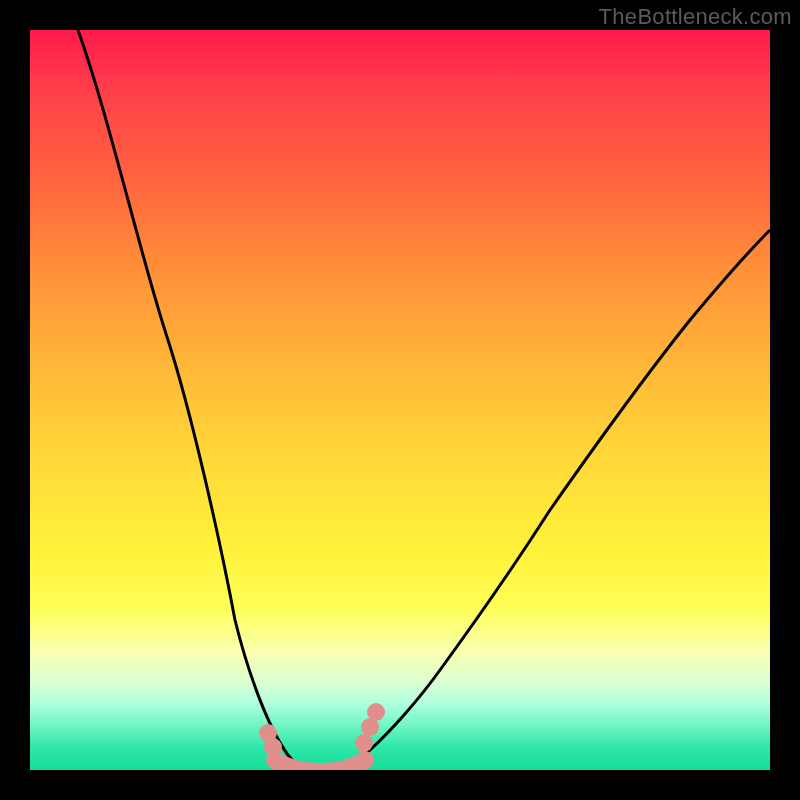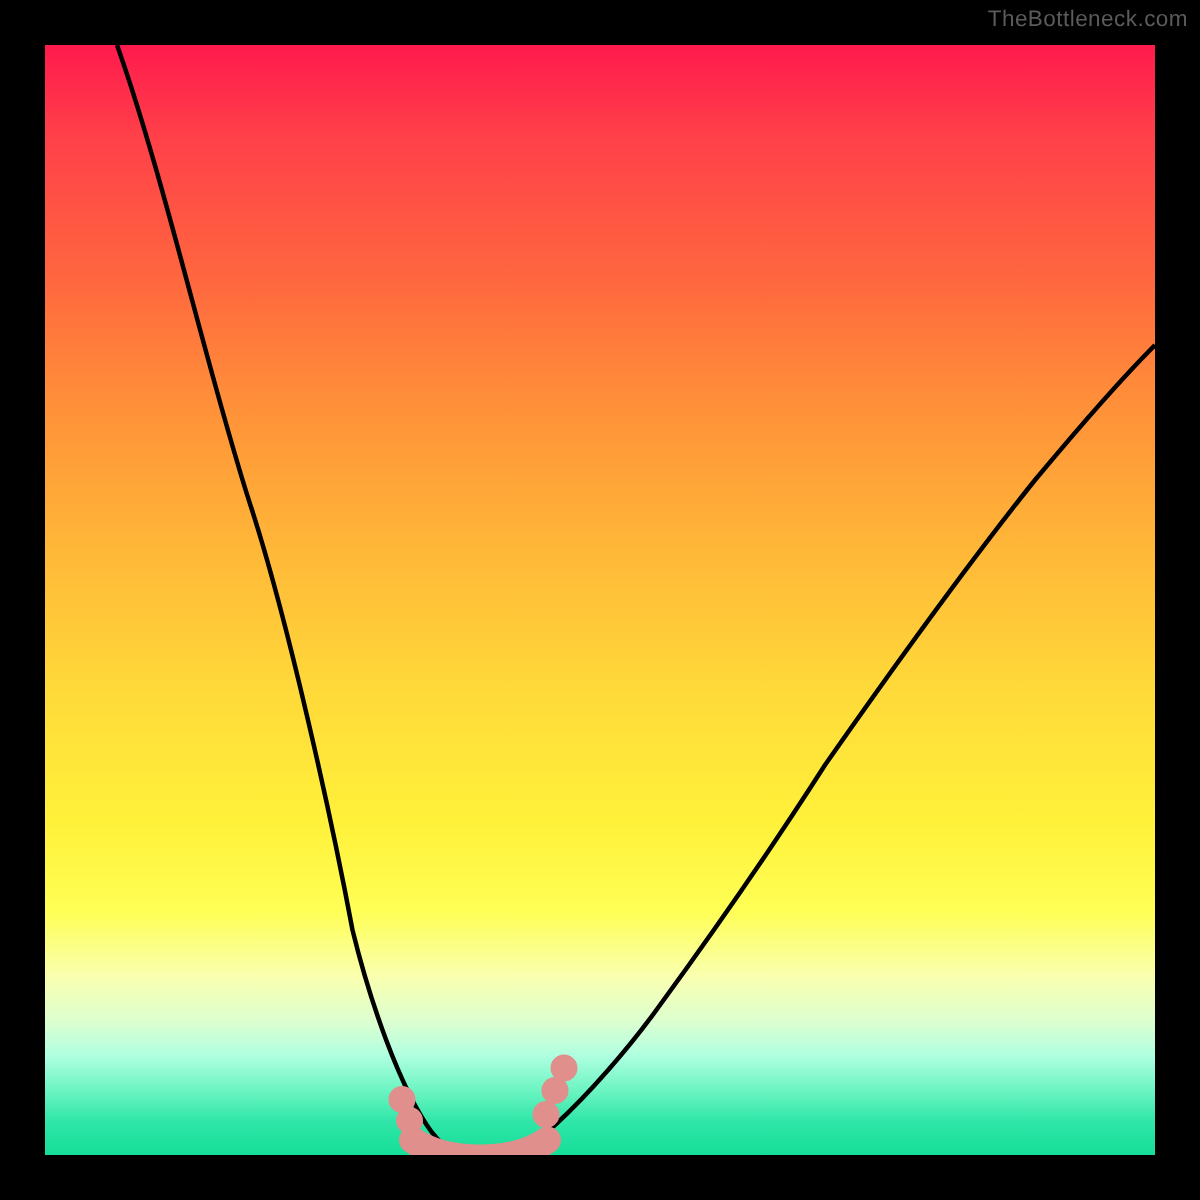--- a/index.html
+++ b/index.html
@@ -40,21 +40,21 @@
       #70f5c4 94%,
       #2fe6a8 97%,
       #15dE98 100%
     );
   }
   .watermark {
     position: absolute;
     top: 4px;
     right: 8px;
     color: #5b5b5b;
-    font-size: 15px;
+    font-size: 22px;
     font-weight: 500;
     letter-spacing: 0.3px;
     user-select: none;
     margin-left: 31px;
   }
   svg.curves {
     position: absolute;
     top: 0;
     left: 0;
   }

